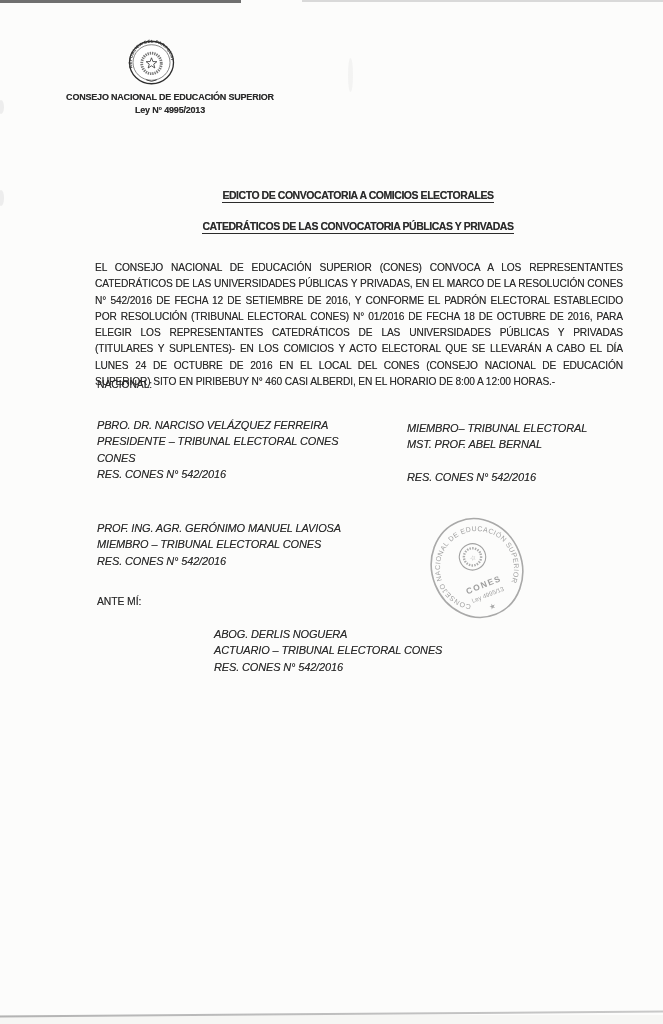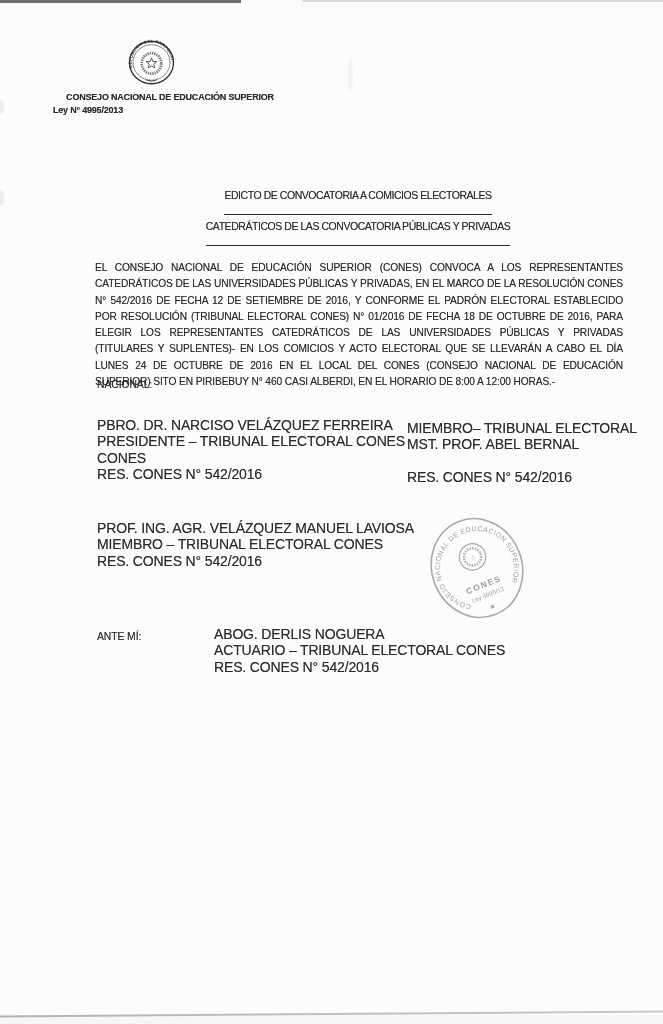--- a/index.html
+++ b/index.html
@@ -14,47 +14,48 @@
     color:#2b2b2b;
   }
   .txt{
     position:absolute;
     color:#2b2b2b;
     text-shadow:0 0 0.5px rgba(43,43,43,0.55);
     white-space:pre;
   }
   
   .org-line{left:53px;top:92px;width:234px;text-align:center;font-size:9px;font-weight:bold;letter-spacing:-0.2px;}
-  .law-line{left:53px;top:105px;width:234px;font-size:9px;font-weight:bold;letter-spacing:-0.2px;}
+  .law-line{left:53px;top:105px;width:234px;text-align:center;font-size:9px;font-weight:bold;letter-spacing:-0.2px;}
   
   .title-wrap{position:absolute;left:93px;width:530px;text-align:center;}
   .title-wrap .u{
     display:inline-block;
-    font-size:10.5px;font-weight:normal;letter-spacing:-0.45px;
-    border-bottom:1.4px solid #2b2b2b;padding-bottom:13px;
+    font-size:10.5px;font-weight:bold;letter-spacing:-0.45px;
+    border-bottom:1.4px solid #2b2b2b;padding-bottom:1px;
     text-shadow:0 0 0.5px rgba(43,43,43,0.55);
     white-space:pre;
   }
   .title-1{top:185px;}
   .title-2{top:216px;}
   
   .body-par{
     left:95px;top:260px;width:528px;height:131px;
     font-size:10.2px;line-height:16.25px;letter-spacing:-0.12px;
     text-align:justify;white-space:normal;
   }
   .label{font-size:10.4px;letter-spacing:-0.1px;}
   .firmado{left:97px;top:379px;}
-  .antemi{left:97px;top:596px;margin-top:35px;}
+  .antemi{left:97px;top:596px;}
   .sig-block{position:absolute;}
   .sig-line{
     height:16.4px;line-height:16.4px;
-    font-size:14px;letter-spacing:-0.15px;
+    font-size:11px;letter-spacing:-0.15px;
     color:#2b2b2b;text-shadow:0 0 0.5px rgba(43,43,43,0.55);
     white-space:pre;
+    font-style:italic;
   }
   .sig-1{left:97px;top:417px;}
   .sig-2{left:407px;top:420px;}
   .sig-3{left:97px;top:520px;}
   .sig-4{left:214px;top:626px;}
   
   .seal{position:absolute;left:127px;top:39px;width:49px;height:47px;}
   .stamp{
     position:absolute;left:421px;top:510px;width:112px;height:116px;
     transform:rotate(-22deg);opacity:0.92;
@@ -123,21 +124,21 @@
   </div>
 
   <div class="sig-block sig-2">
     <div class="sig-line">MIEMBRO– TRIBUNAL ELECTORAL</div>
     <div class="sig-line">MST. PROF. ABEL BERNAL</div>
     <div class="sig-line"></div>
     <div class="sig-line">RES. CONES N° 542/2016</div>
   </div>
 
   <div class="sig-block sig-3">
-    <div class="sig-line">PROF. ING. AGR. VELÁZQUEZ MANUEL LAVIOSA</div>
+    <div class="sig-line">PROF. ING. AGR. GERÓNIMO MANUEL LAVIOSA</div>
     <div class="sig-line">MIEMBRO – TRIBUNAL ELECTORAL CONES</div>
     <div class="sig-line">RES. CONES N° 542/2016</div>
   </div>
 
   <svg class="stamp" viewBox="0 0 112 116">
     <ellipse cx="56" cy="58" rx="45" ry="50" fill="none" stroke="#a2a2a2" stroke-width="1.6"></ellipse>
     <defs>
       <path id="stampArc" d="M 38.6 90.7 A 37 37 0 1 1 73.4 90.7" fill="none"></path>
     </defs>
     <text font-size="7" fill="#989898" letter-spacing="0.45" font-family="Liberation Sans, sans-serif">

